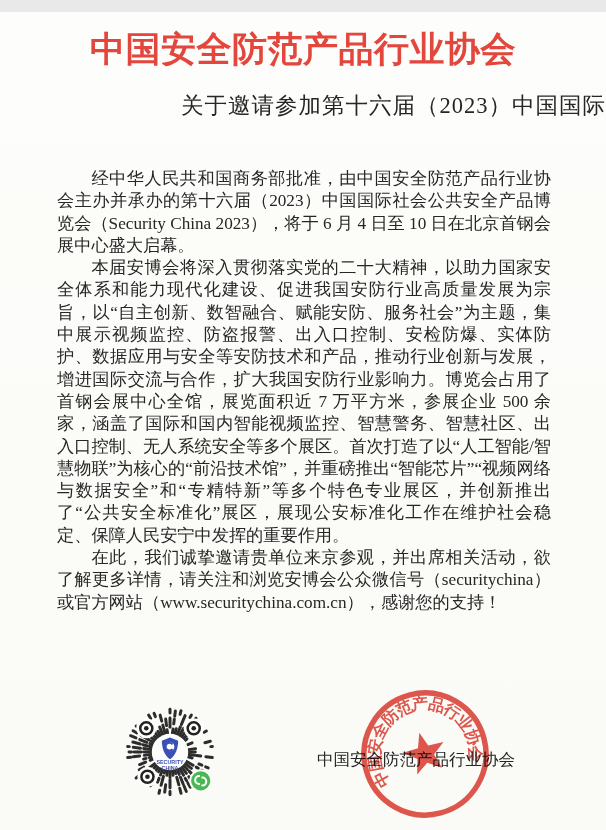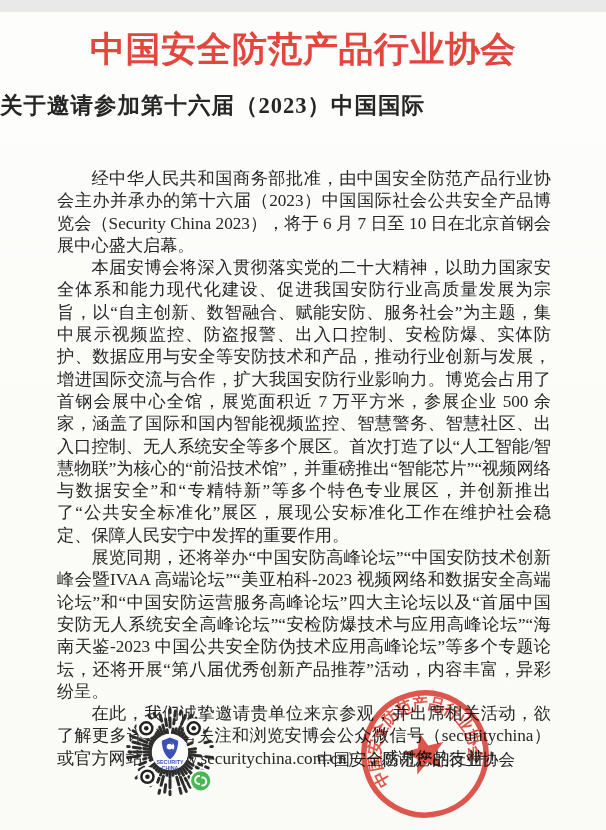--- a/index.html
+++ b/index.html
@@ -14,22 +14,22 @@
   }
   .org-title {
     position:absolute; top:14px; left:0; right:0;
     margin:0; text-align:center;
     font-size:35px; font-weight:bold;
     color:var(--title-red,#e2463c);
     letter-spacing:0.5px;
   }
   .doc-title {
     position:absolute; top:78px; left:0; right:0;
-    margin:0; text-align:left;
-    font-size:22.5px; font-weight:bold; line-height:31px;
+    margin:0; text-align:right;
+    font-size:22.5px; font-weight:normal; line-height:31px;
     letter-spacing:1px;
   }
   .letter-body {
     position:absolute; top:156px; left:57px; width:494px;
     font-size:17.2px; line-height:22.3px;
     text-align:justify;
   }
   .salutation {
     font-size:17.6px; font-weight:bold;
     margin:0 0 4px 0;
@@ -68,23 +68,22 @@
 
 <div class="page">
 
   <h1 class="org-title">中国安全防范产品行业协会</h1>
 
   <h2 class="doc-title">
     <span>关于邀请参加第十六届（2023）中国国际</span><br>
   </h2>
 
   <div class="letter-body">
-    <p>经中华人民共和国商务部批准，由中国安全防范产品行业协会主办并承办的第十六届（2023）中国国际社会公共安全产品博览会（Security China 2023），将于 6 月 7 日至 10 日在北京首钢会展中心盛大启幕。</p>
+    <p>经中华人民共和国商务部批准，由中国安全防范产品行业协会主办并承办的第十六届（2023）中国国际社会公共安全产品博览会（Security China 2023），将于 6 月 4 日至 10 日在北京首钢会展中心盛大启幕。</p>
     <p>本届安博会将深入贯彻落实党的二十大精神，以助力国家安全体系和能力现代化建设、促进我国安防行业高质量发展为宗旨，以“自主创新、数智融合、赋能安防、服务社会”为主题，集中展示视频监控、防盗报警、出入口控制、安检防爆、实体防护、数据应用与安全等安防技术和产品，推动行业创新与发展，增进国际交流与合作，扩大我国安防行业影响力。博览会占用了首钢会展中心全馆，展览面积近 7 万平方米，参展企业 500 余家，涵盖了国际和国内智能视频监控、智慧警务、智慧社区、出入口控制、无人系统安全等多个展区。首次打造了以“人工智能/智慧物联”为核心的“前沿技术馆”，并重磅推出“智能芯片”“视频网络与数据安全”和“专精特新”等多个特色专业展区，并创新推出了“公共安全标准化”展区，展现公安标准化工作在维护社会稳定、保障人民安宁中发挥的重要作用。</p>
-    <p>展览同期，还将举办“中国安防高峰论坛”“中国安防技术创新峰会暨IVAA 高端论坛”“美亚柏科-2023 视频网络和数据安全高端论坛”和“中国安防运营服务高峰论坛”四大主论坛以及“首届中国安防无人系统安全高峰论坛”“安检防爆技术与应用高峰论坛”“海南天鉴-2023 中国公共安全防伪技术应用高峰论坛”等多个专题论坛，还将开展“第八届优秀创新产品推荐”活动，内容丰富，异彩纷呈。</p>
     <p>在此，我们诚挚邀请贵单位来京参观，并出席相关活动，欲了解更多详情，请关注和浏览安博会公众微信号（securitychina）或官方网站（www.securitychina.com.cn），感谢您的支持！</p>
   </div>
 
   <div class="qr-block">
     <svg width="96" height="96" viewBox="-50 -50 100 100">
       <g id="qr-rays">
           <line x1="19.5" y1="0.0" x2="26.4" y2="0.0"></line>
           <line x1="19.3" y1="2.5" x2="25.7" y2="3.4"></line>
           <line x1="27.8" y1="3.7" x2="32.0" y2="4.2"></line>
           <line x1="37.4" y1="4.9" x2="44.1" y2="5.8"></line>

